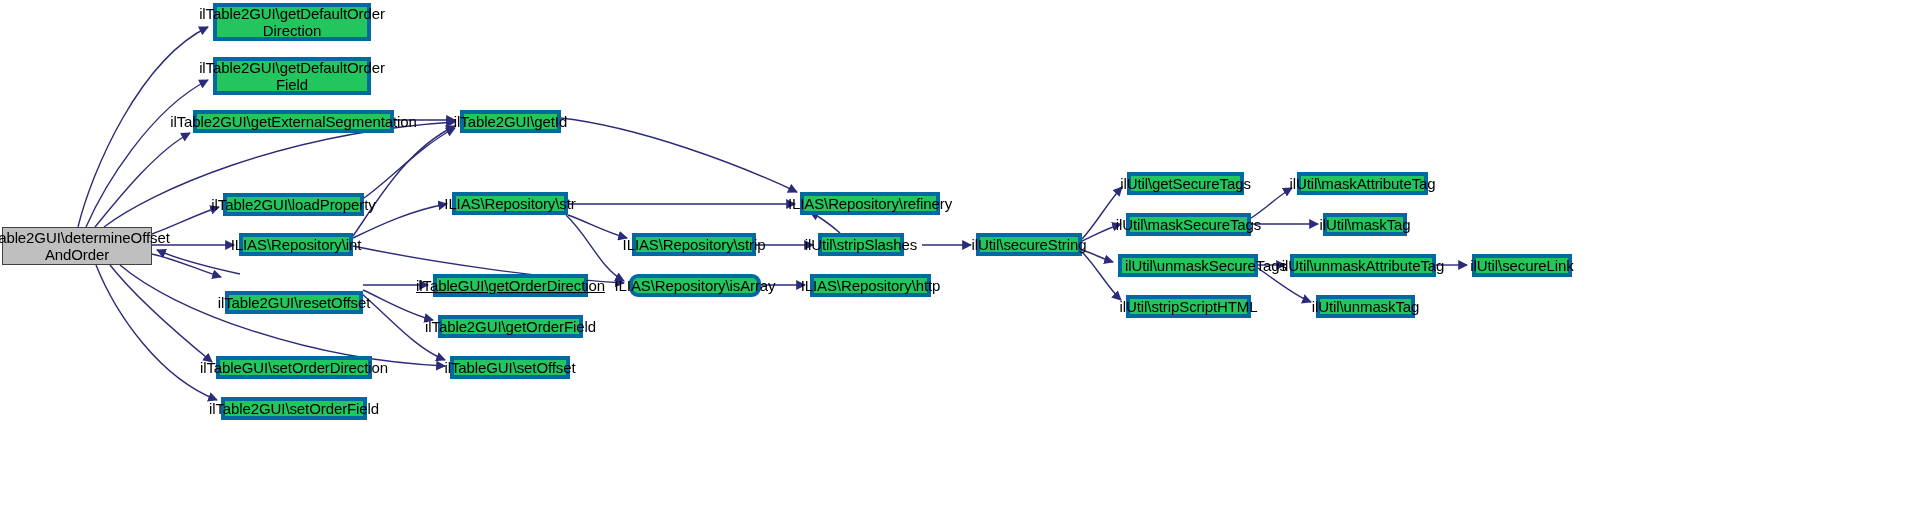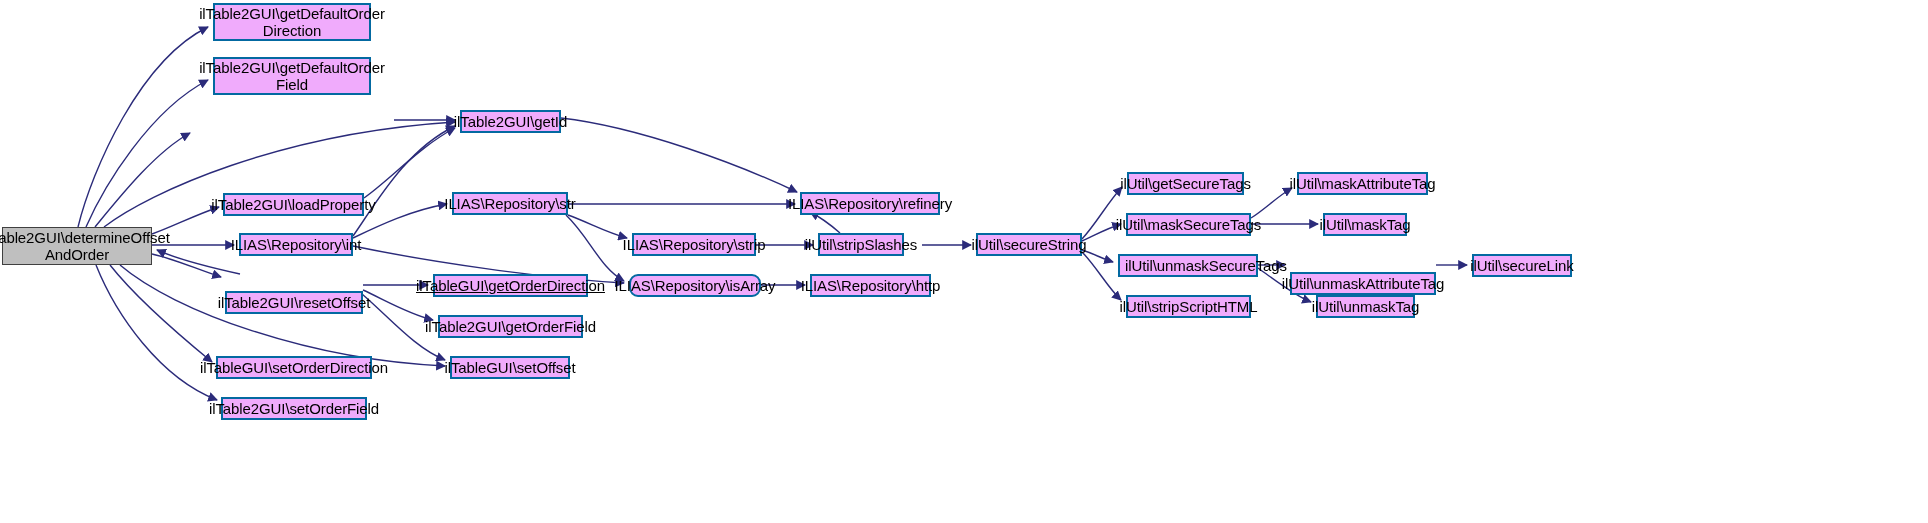--- a/index.html
+++ b/index.html
@@ -19,22 +19,22 @@
     position: absolute;
     left: 0;
     top: 0;
     width: 1928px;
     height: 523px;
     pointer-events: none;
   }
   .node {
     position: absolute;
     box-sizing: border-box;
-    border: 2px solid #0369a1;
-    background: #f0abfc;
+    border: 4px solid #0369a1;
+    background: #22c55e;
     color: #000000;
     font-size: 15px;
     line-height: 17px;
     display: flex;
     align-items: center;
     justify-content: center;
     text-align: center;
     white-space: pre-line;
     letter-spacing: -0.1px;
   }
@@ -89,20 +89,21 @@
       <path d="M 363 285 L 428 285" fill="none" stroke="#2b2b7a" stroke-width="1.4" marker-end="url(#ah)"></path>
       <path d="M 363 290 C 385 300 408 314 433 320" fill="none" stroke="#2b2b7a" stroke-width="1.4" marker-end="url(#ah)"></path>
       <path d="M 362 294 C 390 318 415 348 445 360" fill="none" stroke="#2b2b7a" stroke-width="1.4" marker-end="url(#ah)"></path>
     </svg>
 <div class="node root" style="left: 2px; top: 227px; width: 150px; height: 38px;">ilTable2GUI\determineOffset
 AndOrder</div>
     <div class="node" style="left: 213px; top: 3px; width: 158px; height: 38px;">ilTable2GUI\getDefaultOrder
 Direction</div>
     <div class="node" style="left: 213px; top: 57px; width: 158px; height: 38px;">ilTable2GUI\getDefaultOrder
 Field</div>
+    <div class="node" style="left: 193px; top: 110px; width: 201px; height: 23px;">ilTable2GUI\getExternalSegmentation</div>
     <div class="node" style="left: 460px; top: 110px; width: 101px; height: 23px;">ilTable2GUI\getId</div>
     <div class="node" style="left: 223px; top: 193px; width: 141px; height: 23px;">ilTable2GUI\loadProperty</div>
     <div class="node" style="left: 452px; top: 192px; width: 116px; height: 23px;">ILIAS\Repository\str</div>
     <div class="node" style="left: 800px; top: 192px; width: 140px; height: 23px;">ILIAS\Repository\refinery</div>
     <div class="node" style="left: 239px; top: 233px; width: 114px; height: 23px;">ILIAS\Repository\int</div>
     <div class="node" style="left: 632px; top: 233px; width: 124px; height: 23px;">ILIAS\Repository\strip</div>
     <div class="node" style="left: 818px; top: 233px; width: 86px; height: 23px;">ilUtil\stripSlashes</div>
     <div class="node" style="left: 976px; top: 233px; width: 106px; height: 23px;">ilUtil\secureString</div>
     <div class="node" style="left: 225px; top: 274px; width: 138px; height: 23px; margin-top: 17px;">ilTable2GUI\resetOffset</div>
     <div class="node" style="left: 433px; top: 274px; width: 155px; height: 23px; text-decoration: underline;">ilTableGUI\getOrderDirection</div>
@@ -111,16 +112,16 @@
     <div class="node" style="left: 438px; top: 315px; width: 145px; height: 23px;">ilTable2GUI\getOrderField</div>
     <div class="node" style="left: 216px; top: 356px; width: 156px; height: 23px;">ilTableGUI\setOrderDirection</div>
     <div class="node" style="left: 450px; top: 356px; width: 120px; height: 23px;">ilTableGUI\setOffset</div>
     <div class="node" style="left: 221px; top: 397px; width: 146px; height: 23px;">ilTable2GUI\setOrderField</div>
     <div class="node" style="left: 1127px; top: 172px; width: 117px; height: 23px;">ilUtil\getSecureTags</div>
     <div class="node" style="left: 1126px; top: 213px; width: 125px; height: 23px;">ilUtil\maskSecureTags</div>
     <div class="node" style="left: 1118px; top: 254px; width: 140px; height: 23px; padding-left: 36px;">ilUtil\unmaskSecureTags</div>
     <div class="node" style="left: 1126px; top: 295px; width: 125px; height: 23px;">ilUtil\stripScriptHTML</div>
     <div class="node" style="left: 1297px; top: 172px; width: 131px; height: 23px;">ilUtil\maskAttributeTag</div>
     <div class="node" style="left: 1323px; top: 213px; width: 84px; height: 23px;">ilUtil\maskTag</div>
-    <div class="node" style="left: 1290px; top: 272px; width: 146px; height: 23px;">ilUtil\unmaskAttributeTag</div>
+    <div class="node" style="left: 1290px; top: 254px; width: 146px; height: 23px;">ilUtil\unmaskAttributeTag</div>
     <div class="node" style="left: 1316px; top: 295px; width: 99px; height: 23px;">ilUtil\unmaskTag</div>
     <div class="node" style="left: 1472px; top: 254px; width: 100px; height: 23px;">ilUtil\secureLink</div>
   </div>
 
 </body></html>

